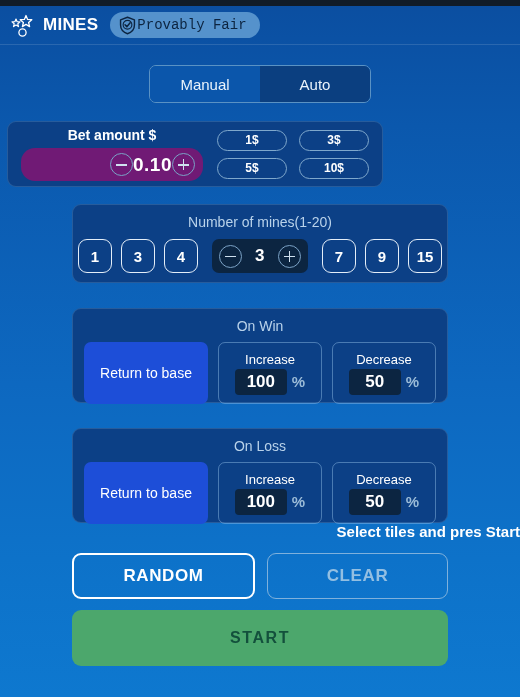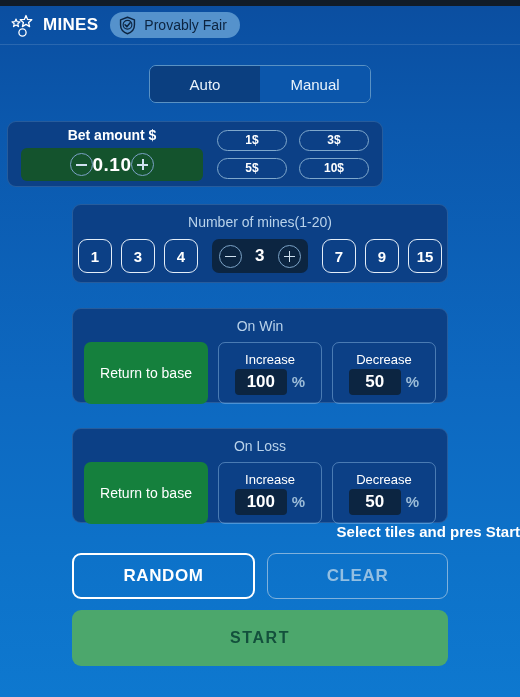--- a/index.html
+++ b/index.html
@@ -55,26 +55,26 @@
   .brand {
     color: #ffffff;
     font-size: 17px;
     font-weight: bold;
     letter-spacing: 0.3px;
   }
 
   .fair-chip {
     display: flex;
     align-items: center;
-    gap: 7px;
     background: #5592cc;
     border-radius: 13px;
     height: 26px;
     padding: 0 13px 0 8px;
     margin-left: 4px;
+    font-family: Liberation Mono, monospace;
   }
 
   .shield-icon { width: 19px; height: 19px; flex: none; }
 
   .fair-label {
     color: #0c2440;
     font-size: 14px;
   }
 
   .header-sep {
@@ -147,26 +147,26 @@
 
   .bet-label {
     text-align: center;
     color: #ffffff;
     font-size: 14px;
     font-weight: bold;
     margin-bottom: 5px;
   }
 
   .stepper {
-    background: #14532d;
-    border-radius: 6px;
+    background: #701a75;
+    border-radius: 14px;
     height: 33px;
     display: flex;
     align-items: center;
-    justify-content: center;
+    justify-content: flex-end;
     padding: 0 8px;
   }
 
   .circle-btn {
     width: 23px;
     height: 23px;
     border-radius: 50%;
     border: 1px solid #7ba2c6;
     position: relative;
     cursor: pointer;
@@ -263,21 +263,21 @@
 
   .outcome-row {
     display: flex;
     gap: 10px;
     padding: 8px 11px 0;
   }
 
   .return-base {
     width: 124px;
     height: 62px;
-    background: #15803d;
+    background: #1d4ed8;
     border-radius: 7px;
     display: flex;
     align-items: center;
     justify-content: center;
     text-align: center;
     color: #ffffff;
     font-size: 14px;
     line-height: 17px;
     cursor: pointer;
   }
@@ -405,22 +405,22 @@
         </svg>
       </span>
       <span class="fair-label">Provably Fair</span>
     </div>
   </div>
   <div class="header-sep"></div>
 
   <div class="content">
 
     <div class="tabs">
+      <div class="tab inactive">Manual</div>
       <div class="tab active">Auto</div>
-      <div class="tab inactive">Manual</div>
     </div>
 
     <div class="panel bet-panel">
       <div class="bet-left">
         <div class="bet-label">Bet amount $</div>
         <div class="stepper">
           <span class="circle-btn"></span>
           <span class="stepper-value">0.10</span>
           <span class="circle-btn plus"></span>
         </div>

